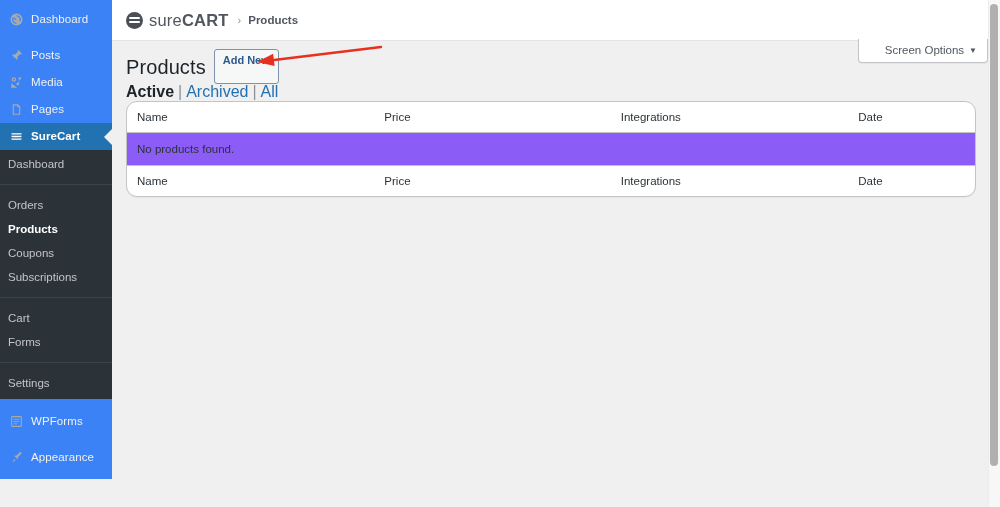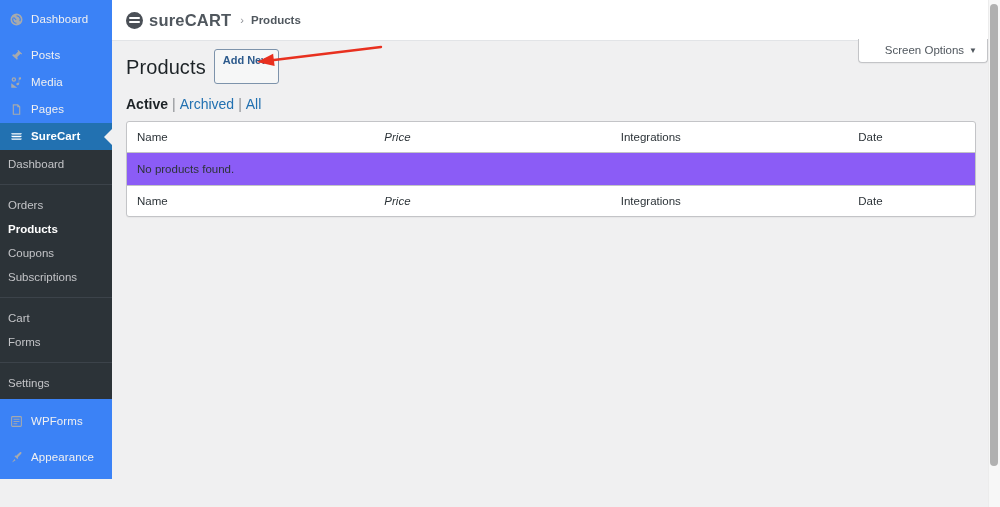--- a/index.html
+++ b/index.html
@@ -93,21 +93,21 @@
     content:""; position:absolute; left:3px; top:5.5px;
     width:11px; height:1.8px; background:#fff; border-radius:1px;
   }
   .sc-logo-mark::after {
     content:""; position:absolute; left:3px; top:9.6px;
     width:11px; height:1.8px; background:#fff; border-radius:1px;
   }
   .sc-wordmark {
     font-size: 16.5px; color: #50575e; letter-spacing: .2px;
   }
-  .sc-wordmark .wm-light { font-weight: 700; }
+  .sc-wordmark .wm-light { font-weight: 400; }
   .sc-wordmark .wm-bold { font-weight: 700; }
   .crumb-sep { margin: 0 7px 0 9px; color: #8c8f94; font-size: 11px; }
   .crumb-cur { font-size: 11.5px; color: #50575e; font-weight: 600; }
 
   
   #screen-options {
     position: absolute; right: 12px; top: 39px;
     background: #fff;
     border: 1px solid #c3c4c7;
     border-top: 0;
@@ -142,38 +142,38 @@
     color: #2c5a8c;
     background: #f6f7f7;
     border: 1px solid #7d93ab;
     border-radius: 3px;
     padding: 3px 8px 16px 8px;
     line-height: 14px;
     cursor: pointer;
   }
 
   #subsubsub {
-    margin-top: 20px;
-    font-size: 14px;
+    margin-top: 8px;
+    font-size: 16px;
     color: #2271b1;
     line-height: 14px;
   }
   #subsubsub .filt { color: #2271b1; }
   #subsubsub .filt.cur { color: #1d2327; font-weight: 700; }
   #subsubsub .bar { color: #8c8f94; margin: 0 4px; }
 
   
   #products-table {
-    margin-top: 10px;
+    margin-top: 2px;
     width: 850px;
     border-collapse: separate;
     border-spacing: 0;
     background: #fff;
     border: 1px solid #c3c4c7;
-    border-radius: 3px;
+    border-radius: 11px;
     box-shadow: 0 1px 1px rgba(0,0,0,.04);
     font-size: 11.5px;
   }
   #products-table th {
     text-align: left;
     font-weight: 400;
     color: #2c3338;
     padding: 8px 10px;
     height: 26px;
     line-height: 14px;
@@ -183,21 +183,21 @@
     border-bottom: 0;
     border-top: 1px solid #c3c4c7;
   }
   #products-table td.no-items {
     padding: 9px 10px;
     color: #2c3338;
     background: #8b5cf6;
     line-height: 14px;
   }
   .col-name  { width: 248px; }
-  .col-price { width: 237px; font-style: italic; }
+  .col-price { width: 237px; }
   .col-integ { width: 238px; }
   .col-date  { width: 127px; }
 
   
   #annotation-arrow {
     position: absolute;
     left: 0; top: 0;
     width: 888px; height: 507px;
     pointer-events: none;
   }

